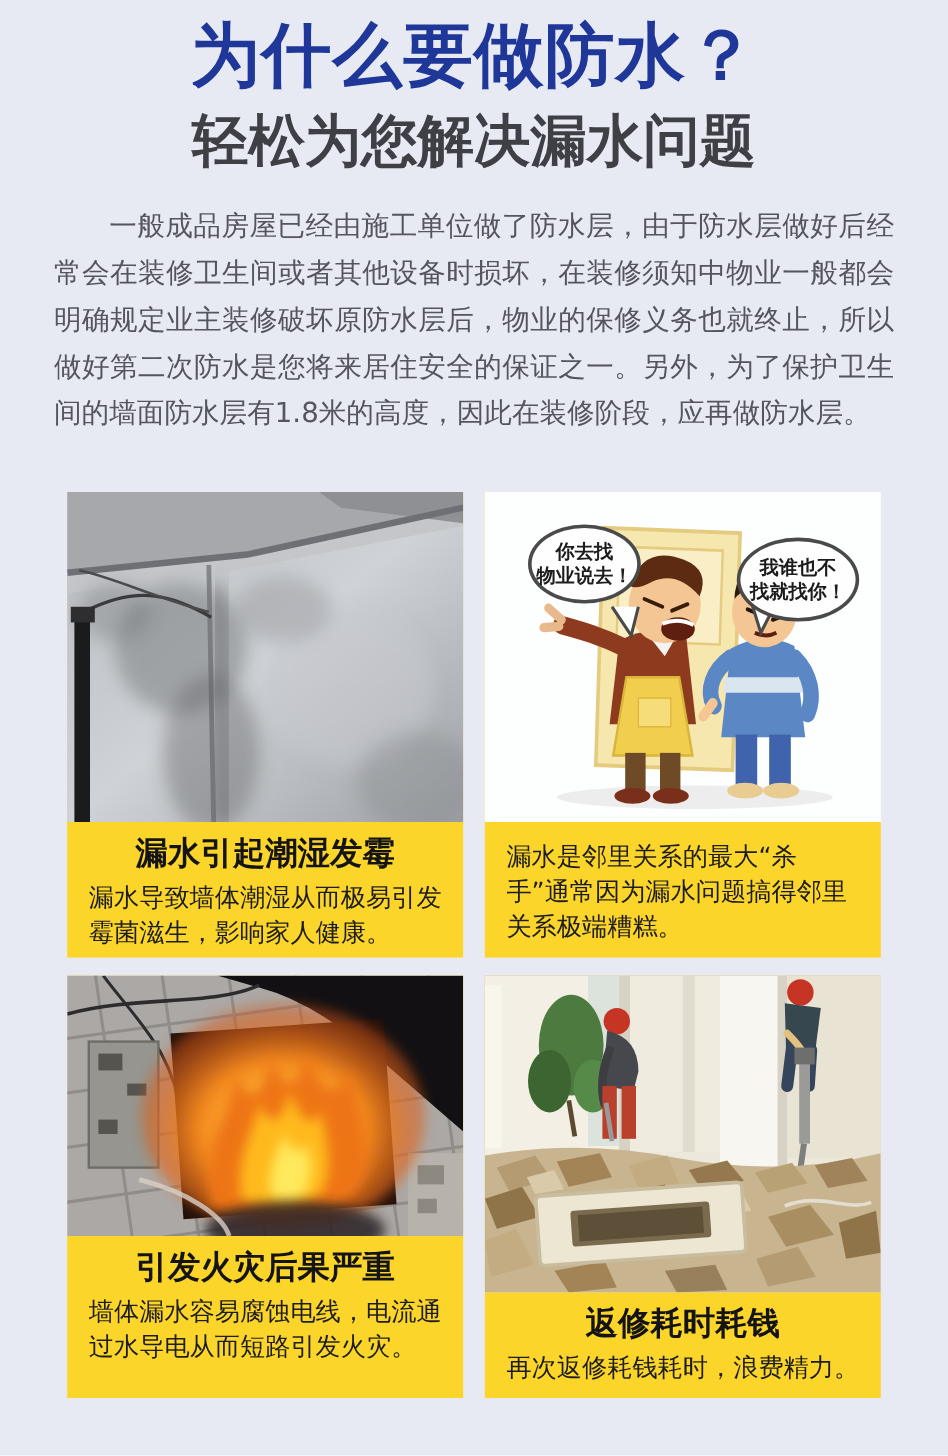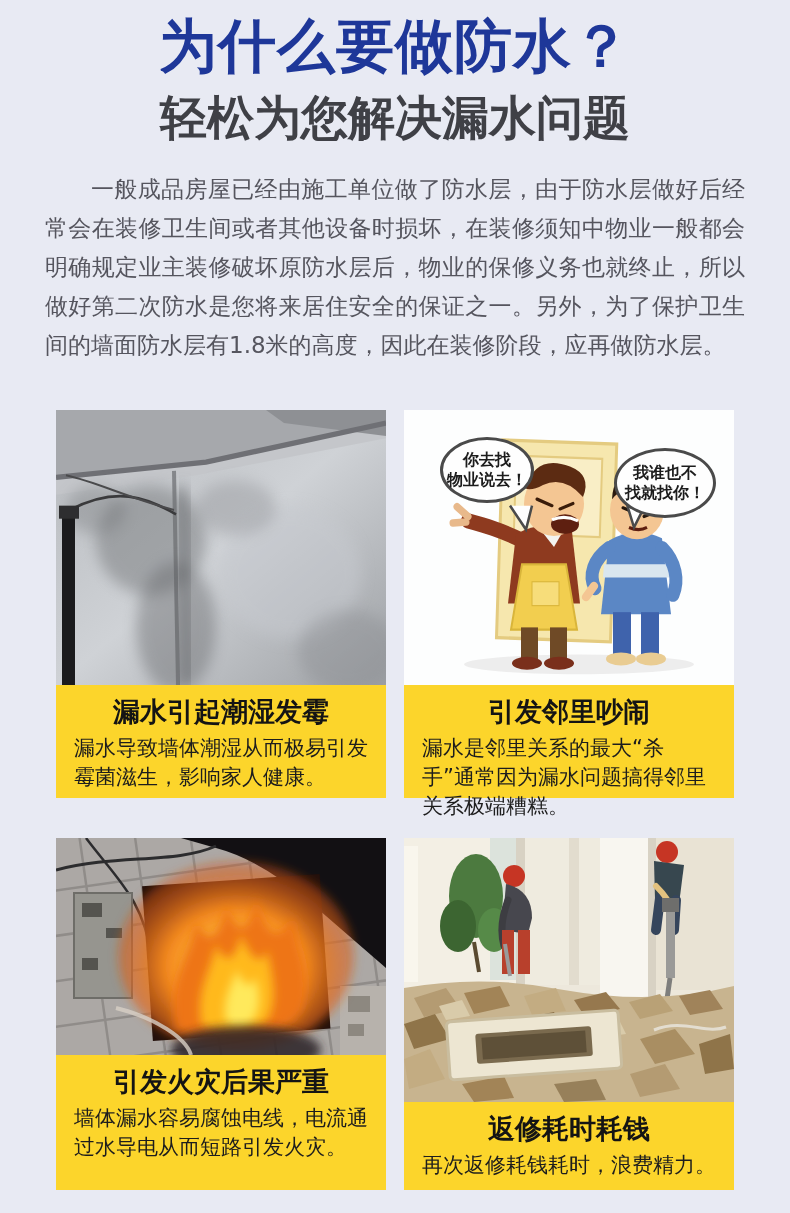--- a/index.html
+++ b/index.html
@@ -15,21 +15,21 @@
 
   
   .intro{margin:30px 45px 0;font-size:23px;line-height:39px;color:#55555E;
     text-align:justify;text-indent:2em;}
 
   
   .grid{margin:45px 0 0 56px;width:678px;display:flex;flex-wrap:wrap;
     column-gap:18px;row-gap:15px;}
   .card{width:330px;background:#FCD52B;display:flex;flex-direction:column;}
   .card-1,.card-2{height:388px;}
-  .card-3,.card-4{height:352px;margin-top:25px;}
+  .card-3,.card-4{height:352px;}
   .scene{position:relative;width:330px;flex:none;overflow:hidden;background:#cfd2d6;}
   .card-1 .scene,.card-2 .scene{height:275px;}
   .card-3 .scene{height:217px;}
   .card-4 .scene{height:264px;}
   .scene svg{display:block;width:100%;height:100%;}
 
   .caption{flex:1;padding:10px 18px 0;}
   .card-title{text-align:center;font-size:27px;line-height:34px;font-weight:bold;color:#141414;}
   .card-desc{margin-top:5px;font-size:21px;line-height:29px;color:#1D1D1D;}
   .desc-center{text-align:center;}
@@ -135,21 +135,20 @@
 
           <path d="M106,88 L122,110 L128,88" fill="#FEFEFE" stroke="#4A4A4A" stroke-width="2.5"></path>
           <path d="M242,86 L230,108 L222,84" fill="#FEFEFE" stroke="#4A4A4A" stroke-width="2.5"></path>
         </svg>
         <div class="bubble bubble-left">你去找
 物业说去！</div>
         <div class="bubble bubble-right">我谁也不
 找就找你！</div>
       </div>
       <div class="caption">
-        <div class="card-title">引发邻里吵闹</div>
         <div class="card-desc">漏水是邻里关系的最大“杀手”通常因为漏水问题搞得邻里关系极端糟糕。</div>
       </div>
     </div>
 
     <div class="card card-3">
       <div class="scene">
         <svg viewBox="0 0 330 217" preserveAspectRatio="none">
           <defs>
             <filter id="fblur" x="-40%" y="-40%" width="180%" height="180%">
                 <feGaussianBlur stdDeviation="5"></feGaussianBlur>

